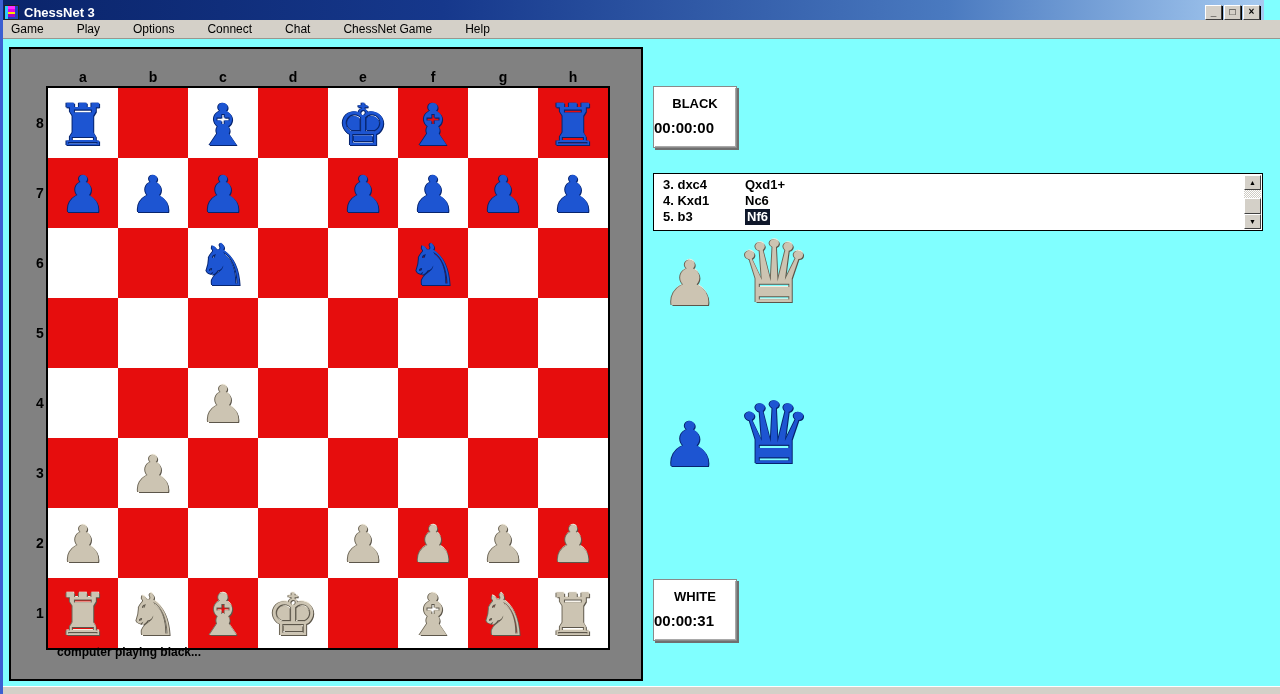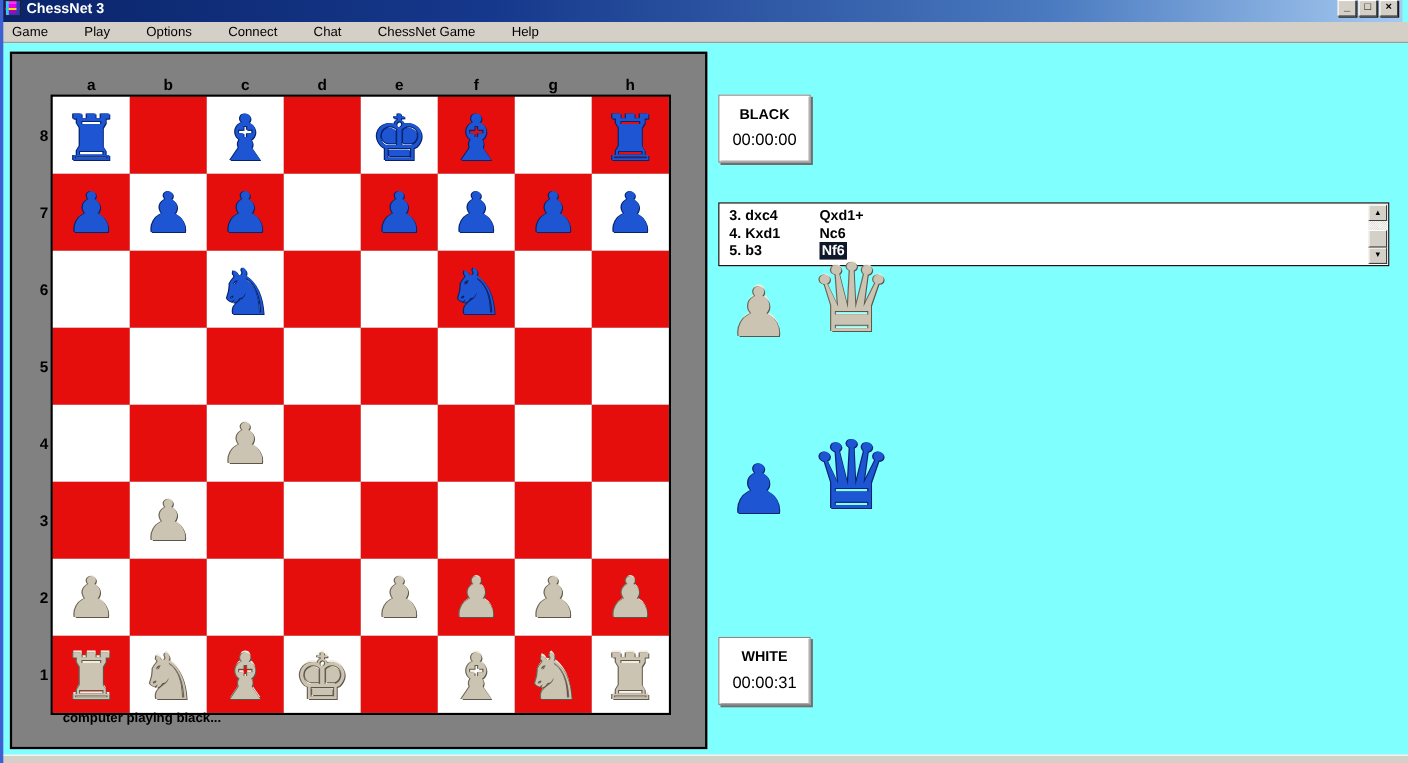--- a/index.html
+++ b/index.html
@@ -3,23 +3,23 @@
 <meta charset="utf-8">
 <style>
   * { margin:0; padding:0; box-sizing:border-box; }
   html,body { width:1280px; height:694px; }
   body { font-family:"Liberation Sans", sans-serif; background:#80ffff; position:relative; overflow:hidden; }
 
   .window { position:absolute; inset:0; background:#80ffff; }
   .left-border { position:absolute; left:0; top:0; width:3px; height:100%; background:#3c5fd2; z-index:40; }
 
   
-  .titlebar { position:absolute; top:0; left:0; right:5px; height:20px;
+  .titlebar { position:absolute; top:0; left:0; right:16px; height:20px;
     background:linear-gradient(90deg,#0a246a 0%,#16388c 35%,#4a7ac0 75%,#a6caf0 100%);
-    display:flex; align-items:flex-start; padding:0 4px; z-index:30; }
+    display:flex; align-items:flex-end; padding:0 4px; z-index:30; }
   .app-icon { width:15px; height:15px; margin-right:5px; border:1px solid #222;
     background:
       linear-gradient(180deg, #ff30ff 0 20%, #e800e8 20% 45%, #ffe000 45% 60%, #b000c0 60% 100%);
     box-shadow: inset 3px 0 0 #30c8ff, inset -3px -2px 0 #2040c0; }
   .title-text { color:#fff; font-weight:bold; font-size:13px; }
   .win-controls { margin-left:auto; display:flex; gap:2px; }
   .win-btn { width:17px; height:15px; background:#d4d0c8;
     border:1px solid; border-color:#ffffff #404040 #404040 #ffffff;
     box-shadow:1px 1px 0 #000;
     font-size:10px; font-weight:bold; color:#000; line-height:12px; text-align:center; }
@@ -52,24 +52,24 @@
   .piece.blue { color:#1d55d2; text-shadow:1px 1px 0 #06246e, -1px 0 0 #06246e, 0 1px 0 #06246e; }
   .piece.silver { color:#ccc4b2; text-shadow:1px 1px 0 #5c564a, -1px 0 0 #6e6758, 0 -1px 0 #f2ecdd; }
   .status-text { position:absolute; left:46px; top:596px; font-weight:bold; font-size:12px; color:#000; }
 
   
   .clock { position:absolute; width:84px; height:62px; background:#ffffff;
     border:1px solid #8a8a8a; box-shadow:2px 2px 0 0 #6f6f6f, inset 1px 1px 0 #ffffff, inset -1px -1px 0 #a9a9a9; }
   .clock-black { left:653px; top:46px; }
   .clock-white { left:653px; top:539px; }
   .clock-label { text-align:center; font-weight:bold; font-size:13px; margin-top:9px; color:#000; }
-  .clock-time { text-align:center; font-weight:normal; font-size:15px; margin-top:8px; color:#000; }
-
-  
-  .move-list { position:absolute; left:653px; top:144px; width:610px; height:58px;
+  .clock-time { text-align:left; font-weight:bold; font-size:15px; margin-top:8px; color:#000; }
+
+  
+  .move-list { position:absolute; left:653px; top:133px; width:610px; height:58px;
     background:#fff; border:1px solid #000; font-weight:bold; font-size:13px; color:#000; }
   .move-rows { padding:3px 0 0 9px; line-height:16px; }
   .move-row .mv-w { display:inline-block; width:82px; }
   .move-row .mv-b { display:inline-block; }
   .move-row .mv-b.hl { background:#0f172a; color:#fff; padding:0 2px; }
   .scrollbar { position:absolute; top:1px; right:1px; bottom:1px; width:17px; display:flex; flex-direction:column; }
   .scroll-btn { height:15px; background:#d4d0c8; border:1px solid; border-color:#fff #404040 #404040 #fff;
     font-size:7px; color:#000; display:flex; align-items:center; justify-content:center; }
   .scroll-track { flex:1; position:relative; background:#fff;
     background-image:

